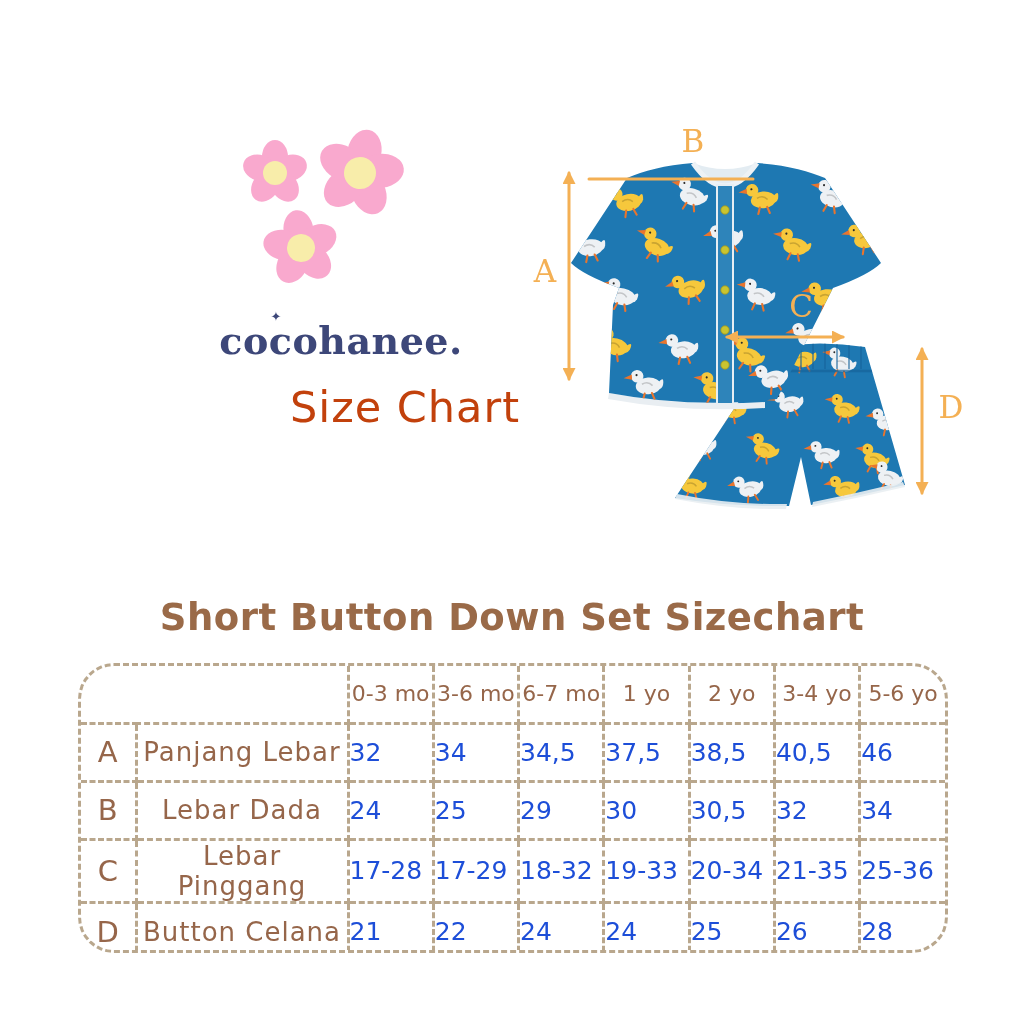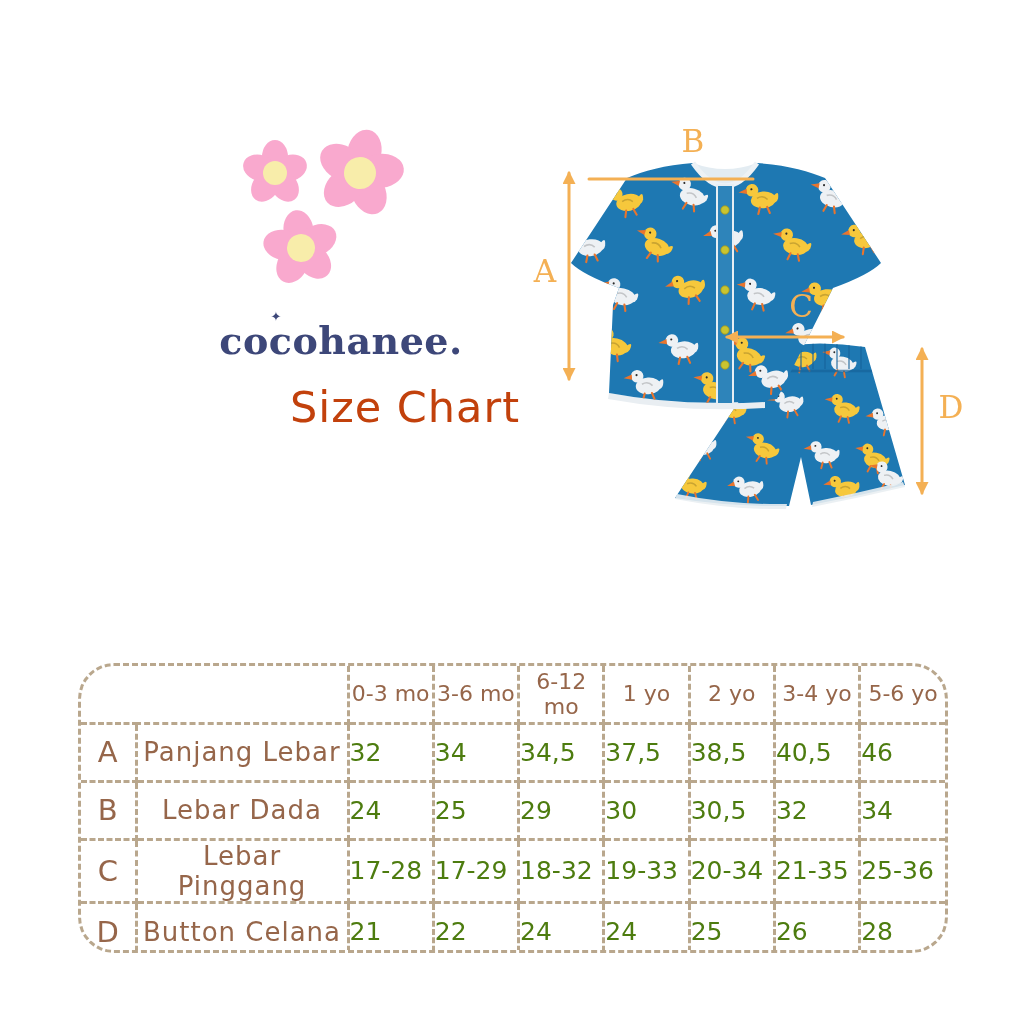--- a/index.html
+++ b/index.html
@@ -54,21 +54,21 @@
   }
   .sizechart tr > *:first-child { border-left:none; }
   .sizechart tr > *:last-child  { border-right:none; }
   .sizechart thead tr > *       { border-top:none; }
   .sizechart tbody tr:last-child > * { border-bottom:none; }
   .sizechart thead tr { height:57px; }
   .sizechart tbody tr { height:58px; }
   .sizechart .colhead { color:#96664A; font-size:22px; }
   .sizechart .rkey    { color:#96664A; font-size:29px; }
   .sizechart .rname   { color:#96664A; font-size:26px; letter-spacing:1px; }
-  .sizechart .rval    { color:#4d7c0f; font-size:25px; }
+  .sizechart .rval    { color:#1d4ed8; font-size:25px; }
 </style>
 </head>
 <body>
 
 <div class="canvas">
 
   <svg class="flowers" viewBox="0 0 330 180" aria-hidden="true">
     <g transform="translate(115 55)" fill="#F9A9CE">
       <ellipse cx="0" cy="-16" rx="13" ry="17"></ellipse>
       <ellipse cx="0" cy="-16" rx="13" ry="17" transform="rotate(72)"></ellipse>
@@ -195,40 +195,41 @@
       <line x1="397" y1="234" x2="397" y2="378" marker-start="url(#ah)" marker-end="url(#ah)"></line>
     </g>
     <g text-anchor="middle">
       <text class="measure-label" x="20" y="167">A</text>
       <text class="measure-label" x="168" y="37">B</text>
       <text class="measure-label" x="276" y="202">C</text>
       <text class="measure-label" x="426" y="303">D</text>
     </g>
   </svg>
 
+  <h1 class="chart-title">Short Button Down Set Sizechart</h1>
 
   <div class="table-wrap">
     <table class="sizechart">
       <colgroup>
         <col style="width:55px">
           <col style="width:212px">
         <col>
           <col>
           <col>
           <col>
           <col>
           <col>
           <col>
       </colgroup>
       <thead>
         <tr id="sc-head-row">
             <th class="corner" colspan="2"></th>
             <th class="colhead">0-3 mo</th>
             <th class="colhead">3-6 mo</th>
-            <th class="colhead">6-12 mo</th>
+            <th class="colhead">6-7 mo</th>
             <th class="colhead">1 yo</th>
             <th class="colhead">2 yo</th>
             <th class="colhead">3-4 yo</th>
             <th class="colhead">5-6 yo</th>
           </tr>
       </thead>
       <tbody id="sc-body">
           <tr>
             <th class="rkey">A</th>
             <th class="rname">Panjang Lebar</th>

